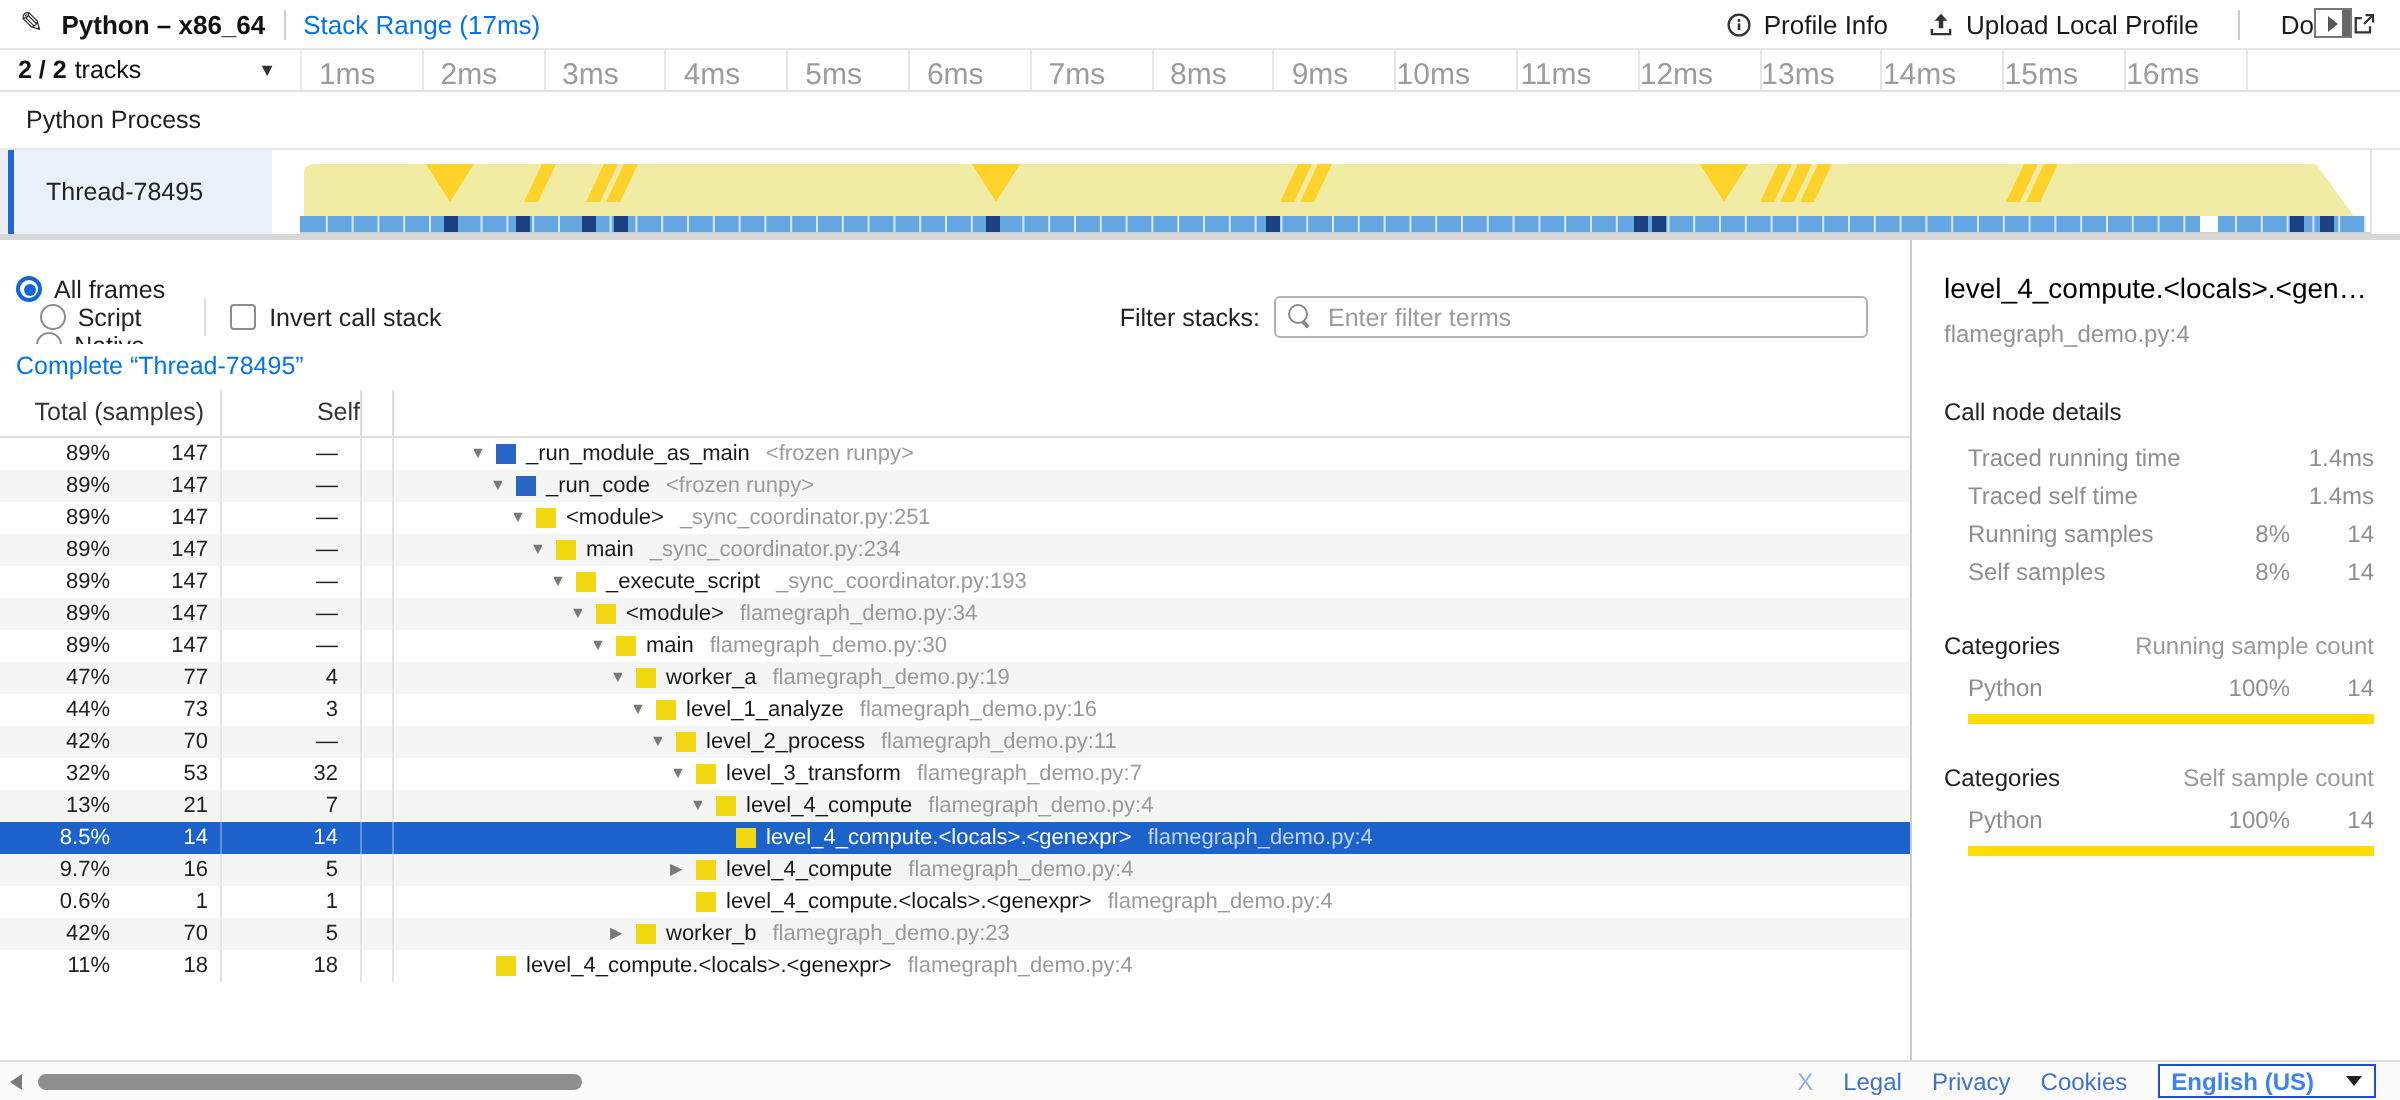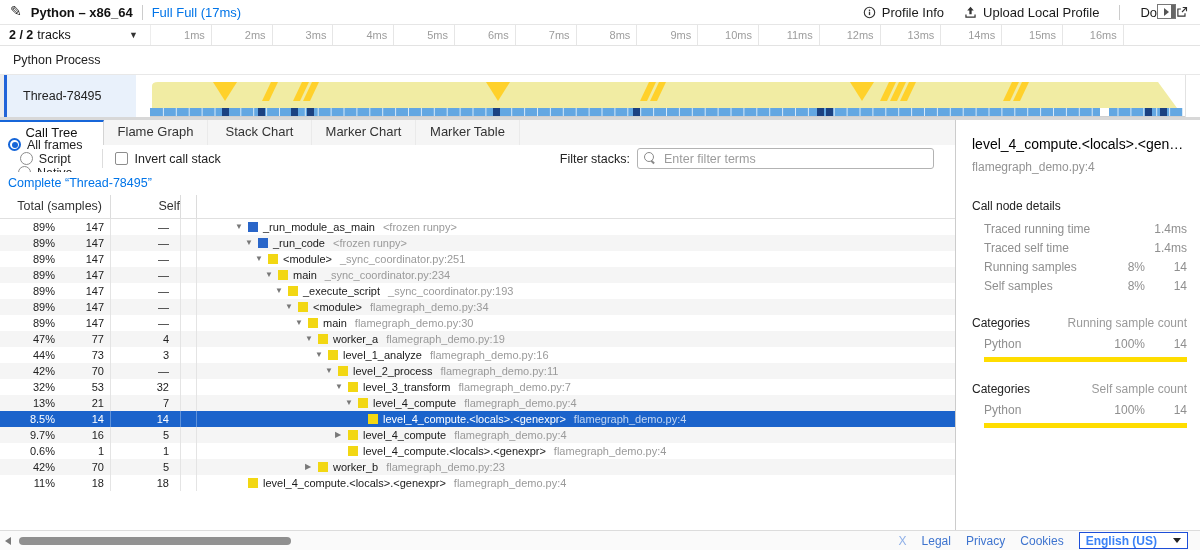--- a/index.html
+++ b/index.html
@@ -20,22 +20,22 @@
   .hdr-right { margin-left:auto; display:flex; align-items:center; gap:20px; font-size:13px; color:#1a1a1a; }
   .hdr-item { display:flex; align-items:center; gap:6px; cursor:pointer; }
   
   .ruler { position:absolute; top:25px; left:0; width:1200px; height:21px;
            border-bottom:1px solid #e3e3e3; background:#fff; display:flex; }
   .ruler-label { width:150px; display:flex; align-items:center; padding-left:9px; }
   .tracks-count { font-size:12.5px; font-weight:bold; color:#111; }
   .tracks-word { font-size:12.5px; color:#111; margin-left:4px; }
   .tracks-dd { margin-left:auto; margin-right:12px; font-size:9px; color:#333; cursor:pointer; }
   .ruler-ticks { display:flex; width:1035px; border-left:1px solid #ededed; }
-  .tick { width:60.8px; font-size:11px; color:#9c9c9c; text-align:right;
-          padding:4px 6px 0 0; border-right:1px solid #e6e6e6; }
+  .tick { width:60.8px; font-size:15px; color:#9c9c9c; text-align:right;
+          padding:4px 23px 0 0; border-right:1px solid #e6e6e6; }
   
   .proc-row { position:absolute; top:46px; left:0; width:1200px; height:29px;
               background:#fff; border-bottom:1px solid #e8e8e8; line-height:29px;
               font-size:12.5px; color:#222; padding-left:13px; }
   .thread-row { position:absolute; top:75px; left:0; width:1200px; height:42px; background:#fff; }
   .thread-gutter { position:absolute; left:0; top:0; width:4px; height:42px; background:#ececec; }
   .thread-accent { position:absolute; left:4px; top:0; width:3px; height:42px; background:#2264d8; }
   .thread-label { position:absolute; left:7px; top:0; width:129px; height:42px;
                   background:#e9f1fb; font-size:12.5px; color:#222; line-height:42px; padding-left:16px; }
   .thread-track { position:absolute; left:150px; top:0; width:1035px; height:42px; }
@@ -147,21 +147,21 @@
 </head>
 <body>
 
 <div class="app">
 
   <div class="hdr">
     <div class="hdr-left">
       <span class="pencil">✎</span>
       <span class="profile-name">Python – x86_64</span>
       <span class="vdiv"></span>
-      <span class="range-link">Full Full (17ms)</span>
+      <span class="range-link">Stack Range (17ms)</span>
     </div>
     <div class="hdr-right">
       <span class="hdr-item">
         <svg width="13" height="13" viewBox="0 0 16 16">
             <circle cx="8" cy="8" r="6.4" fill="none" stroke="#333" stroke-width="1.4"></circle>
             <rect x="7.2" y="7" width="1.6" height="4.2" fill="#333"></rect>
             <rect x="7.2" y="4.4" width="1.6" height="1.7" fill="#333"></rect>
           </svg>
         <span>Profile Info</span>
       </span>
@@ -326,27 +326,20 @@
           <rect x="995" y="33" width="7" height="8" fill="#1b4181"></rect>
           <rect x="1010" y="33" width="7" height="8" fill="#1b4181"></rect>
           <rect x="950" y="33" width="9" height="8" fill="#ffffff"></rect>
           <rect x="0" y="41" width="1035" height="1" fill="#d0d0d0"></rect>
         </svg>
     </div>
     <div class="thread-rgutter"></div>
   </div>
   <div class="tracks-sep"></div>
 
-  <div class="tabbar">
-      <div class="tab active">Call Tree</div>
-      <div class="tab">Flame Graph</div>
-      <div class="tab">Stack Chart</div>
-      <div class="tab">Marker Chart</div>
-      <div class="tab">Marker Table</div>
-    </div>
   <div class="panel-toggle">
     <span class="tri"></span>
     <span class="bar"></span>
   </div>
 
   <div class="controls">
     <div class="radio-group">
         <span class="radio-item">
           <span class="radio sel"></span>
           <span>All frames</span>

